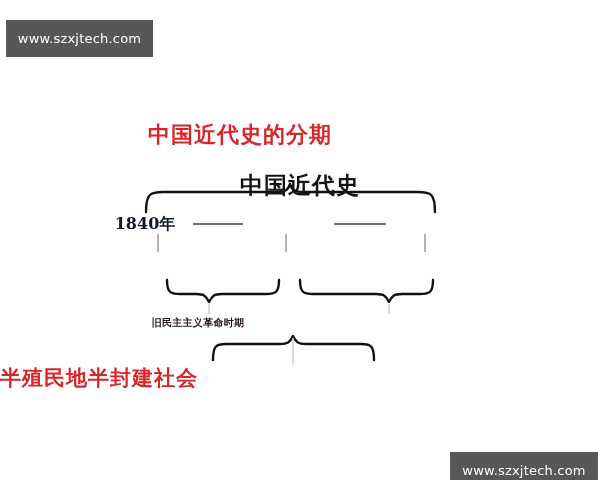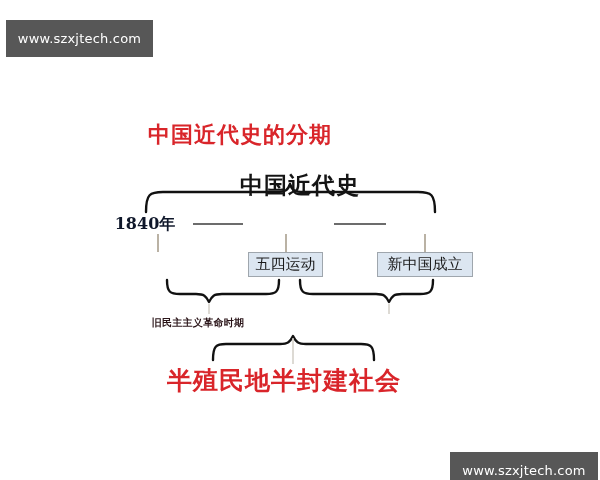--- a/index.html
+++ b/index.html
@@ -130,25 +130,25 @@
     white-space: nowrap;
     text-align: center;
     letter-spacing: 0.3px;
   }
   #period-old { left: 108px; width: 180px; }
   #period-new { left: 300px; width: 180px; }
 
   #society-label {
     left: 0; top: 352px;
     width: 568px;
-    text-align: center;
+    text-align: left;
     color: #d9252a;
     font-family: "DejaVu Sans", "Liberation Sans", sans-serif;
     font-weight: 700;
-    font-size: 25px;
+    font-size: 21px;
     letter-spacing: 1px;
     white-space: nowrap;
   }
 </style>
 </head>
 <body>
 
 <div id="stage">
 
   <div class="watermark" id="watermark-top">www.szxjtech.com</div>
@@ -206,22 +206,20 @@
       <line x1="293" y1="326" x2="293" y2="352"></line>
     </g>
   </svg>
 
   <div class="abs" id="title-red">中国近代史的分期</div>
 
   <div class="abs" id="title-black">中国近代史</div>
 
   <div class="year-label" id="year-1840">1840年</div>
 
-  <div class="event-box" id="box-may4">五四运动</div>
-  <div class="event-box" id="box-prc">新中国成立</div>
 
   <div class="period-label" id="period-old">旧民主主义革命时期</div>
 
   <div class="abs" id="society-label">半殖民地半封建社会</div>
 
   <div class="watermark" id="watermark-bottom">www.szxjtech.com</div>
 
 </div>
 
 </body></html>

